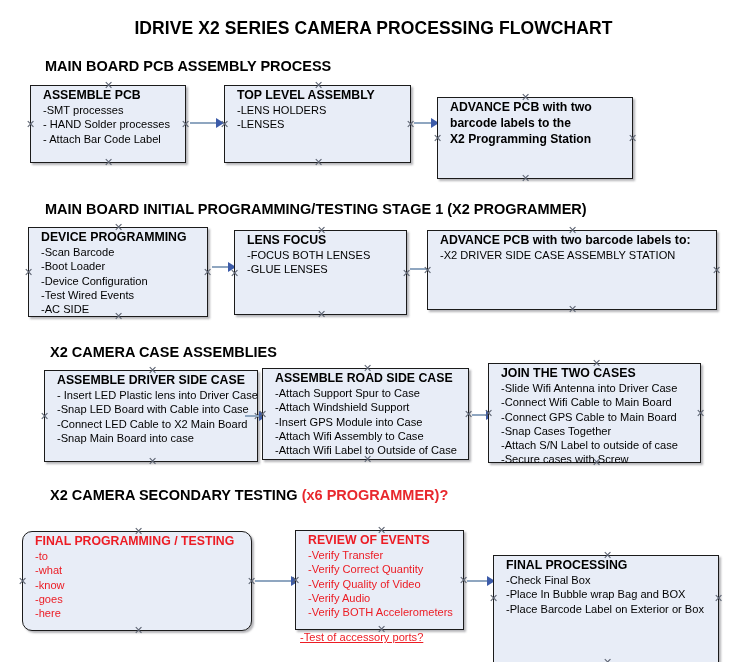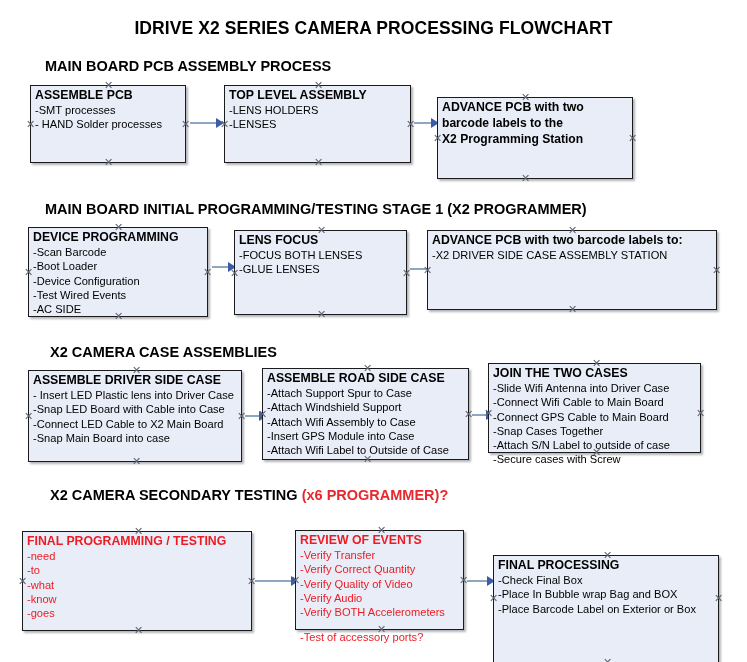--- a/index.html
+++ b/index.html
@@ -40,21 +40,21 @@
   .section-title .accent {
     color: #e8282d;
   }
 
   
   .node {
     position: absolute;
     background: #e8edf7;
     border: 1.3px solid #1b1b1b;
     box-shadow: 2px 2px 2px rgba(90,90,100,0.45);
-    padding: 2px 3px 2px 4px;
+    padding: 2px 3px 2px 12px;
     overflow: visible;
   }
   .node .head {
     font-size: 12.3px;
     font-weight: bold;
     line-height: 1.22;
     color: #000000;
     white-space: nowrap;
   }
   .node .line {
@@ -119,20 +119,21 @@
   <div class="main-title">IDRIVE X2  SERIES CAMERA PROCESSING FLOWCHART</div>
 
   <div class="section-title" style="left:25px; top:58px;">
     <span>MAIN BOARD PCB ASSEMBLY PROCESS</span>
   </div>
 
   <div class="node" style="left:30px; top:85px; width:156px; height:78px;">
     <div class="head">ASSEMBLE PCB</div>
     <div class="line">-SMT processes</div>
     <div class="line">- HAND Solder processes</div>
+    <div class="line">- Attach Bar Code Label</div>
     <span class="handle" style="left:73px; top:-5px;">✕</span>
     <span class="handle" style="left:73px; bottom:-5px;">✕</span>
     <span class="handle" style="left:-5px; top:34px;">✕</span>
     <span class="handle" style="right:-5px; top:34px;">✕</span>
   </div>
 
   <div class="arrow" style="left:190px; top:117px; width:35px;">
     <div class="shaft" style="width:28px;"></div>
     <div class="head" style="left:26px;"></div>
   </div>
@@ -205,99 +206,99 @@
     <span class="handle" style="left:140px; top:-5px;">✕</span>
     <span class="handle" style="left:140px; bottom:-5px;">✕</span>
     <span class="handle" style="left:-5px; top:35px;">✕</span>
     <span class="handle" style="right:-5px; top:35px;">✕</span>
   </div>
 
   <div class="section-title" style="left:30px; top:344px;">
     <span>X2 CAMERA CASE ASSEMBLIES</span>
   </div>
 
-  <div class="node" style="left:28px; top:370px; width:214px; height:92px;">
+  <div class="node" style="left:44px; top:370px; width:214px; height:92px;">
     <div class="head">ASSEMBLE DRIVER SIDE CASE</div>
     <div class="line">- Insert LED Plastic lens into Driver Case</div>
     <div class="line">-Snap LED Board with Cable into Case</div>
     <div class="line">-Connect LED Cable to X2 Main Board</div>
     <div class="line">-Snap Main Board into case</div>
     <span class="handle" style="left:103px; top:-5px;">✕</span>
     <span class="handle" style="left:103px; bottom:-5px;">✕</span>
     <span class="handle" style="left:-5px; top:41px;">✕</span>
     <span class="handle" style="right:-5px; top:41px;">✕</span>
   </div>
 
   <div class="arrow" style="left:245px; top:410px; width:22px;">
     <div class="shaft" style="width:16px;"></div>
     <div class="head" style="left:14px;"></div>
   </div>
 
   <div class="node" style="left:262px; top:368px; width:207px; height:92px;">
     <div class="head">ASSEMBLE ROAD SIDE CASE</div>
     <div class="line">-Attach Support Spur to Case</div>
     <div class="line">-Attach Windshield Support</div>
+    <div class="line">-Insert GPS Module into Case</div>
     <div class="line">-Attach Wifi Assembly to Case</div>
-    <div class="line">-Insert GPS Module into Case</div>
     <div class="line">-Attach Wifi Label to Outside of Case</div>
     <span class="handle" style="left:100px; top:-5px;">✕</span>
     <span class="handle" style="left:100px; bottom:-5px;">✕</span>
     <span class="handle" style="left:-5px; top:41px;">✕</span>
     <span class="handle" style="right:-5px; top:41px;">✕</span>
   </div>
 
   <div class="arrow" style="left:472px; top:409px; width:22px;">
     <div class="shaft" style="width:16px;"></div>
     <div class="head" style="left:14px;"></div>
   </div>
 
-  <div class="node" style="left:488px; top:363px; width:213px; height:90px;">
+  <div class="node" style="left:488px; top:363px; width:213px; height:100px;">
     <div class="head">JOIN THE TWO CASES</div>
     <div class="line">-Slide Wifi Antenna into Driver Case</div>
     <div class="line">-Connect Wifi Cable to Main Board</div>
     <div class="line">-Connect GPS Cable to Main Board</div>
     <div class="line">-Snap Cases Together</div>
     <div class="line">-Attach S/N Label to outside of case</div>
     <div class="line">-Secure cases with Screw</div>
     <span class="handle" style="left:103px; top:-5px;">✕</span>
     <span class="handle" style="left:103px; bottom:-5px;">✕</span>
     <span class="handle" style="left:-5px; top:45px;">✕</span>
     <span class="handle" style="right:-5px; top:45px;">✕</span>
   </div>
 
   <div class="section-title" style="left:30px; top:487px;">
     <span>X2 CAMERA SECONDARY TESTING </span><span class="accent">(x6 PROGRAMMER)?</span>
   </div>
 
-  <div class="node red" style="left:22px; top:531px; width:230px; height:100px;">
+  <div class="node red" style="left:22px; top:531px; width:230px; height:100px;border-radius:10px;">
     <div class="head">FINAL PROGRAMMING / TESTING</div>
-    <div class="line">-need</div>
     <div class="line">-to</div>
     <div class="line">-what</div>
     <div class="line">-know</div>
     <div class="line">-goes</div>
+    <div class="line">-here</div>
     <span class="handle" style="left:111px; top:-5px;">✕</span>
     <span class="handle" style="left:111px; bottom:-5px;">✕</span>
     <span class="handle" style="left:-5px; top:45px;">✕</span>
     <span class="handle" style="right:-5px; top:45px;">✕</span>
   </div>
 
   <div class="arrow" style="left:255px; top:575px; width:44px;">
     <div class="shaft" style="width:38px;"></div>
     <div class="head" style="left:36px;"></div>
   </div>
 
   <div class="node red" style="left:295px; top:530px; width:169px; height:100px;">
     <div class="head">REVIEW OF EVENTS</div>
     <div class="line">-Verify Transfer</div>
     <div class="line">-Verify Correct Quantity</div>
     <div class="line">-Verify Quality of Video</div>
     <div class="line">-Verify Audio</div>
     <div class="line">-Verify BOTH Accelerometers</div>
-    <div class="overflow-line" style="top:99px;">-Test of accessory ports?</div>
+    <div class="overflow-line" style="top:99px;text-decoration:underline;">-Test of accessory ports?</div>
     <span class="handle" style="left:81px; top:-5px;">✕</span>
     <span class="handle" style="left:81px; bottom:-5px;">✕</span>
     <span class="handle" style="left:-5px; top:45px;">✕</span>
     <span class="handle" style="right:-5px; top:45px;">✕</span>
   </div>
 
   <div class="arrow" style="left:467px; top:575px; width:28px;">
     <div class="shaft" style="width:22px;"></div>
     <div class="head" style="left:20px;"></div>
   </div>

